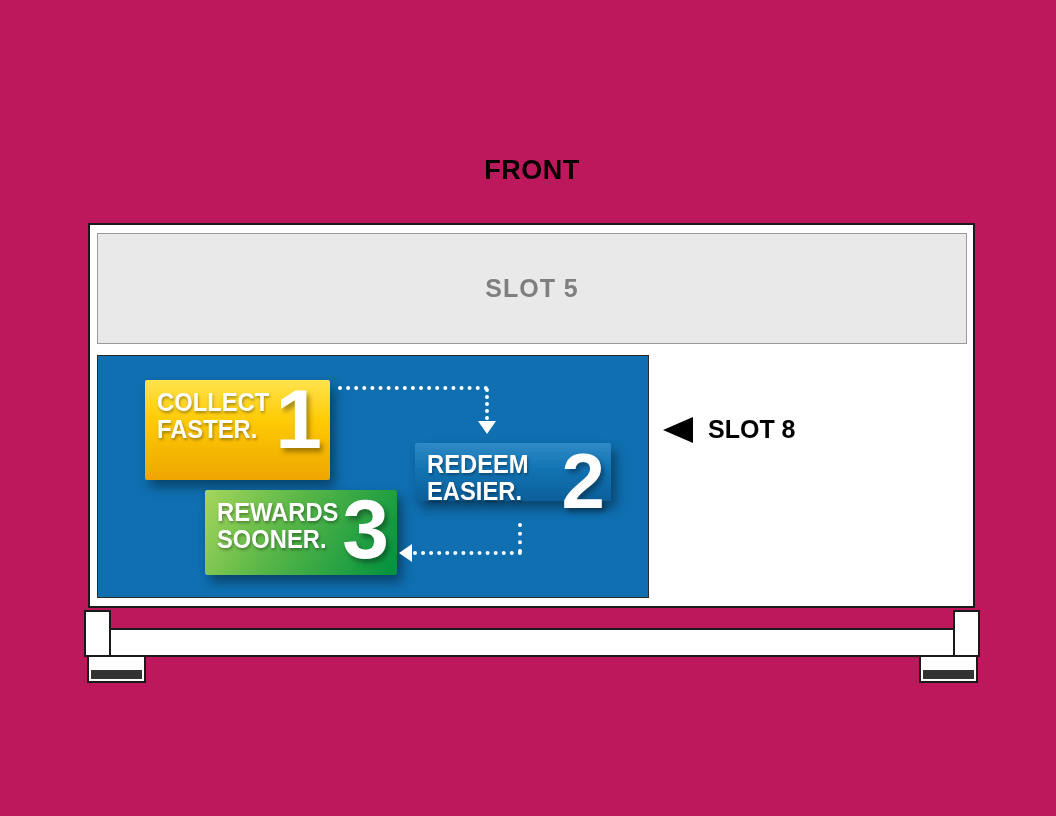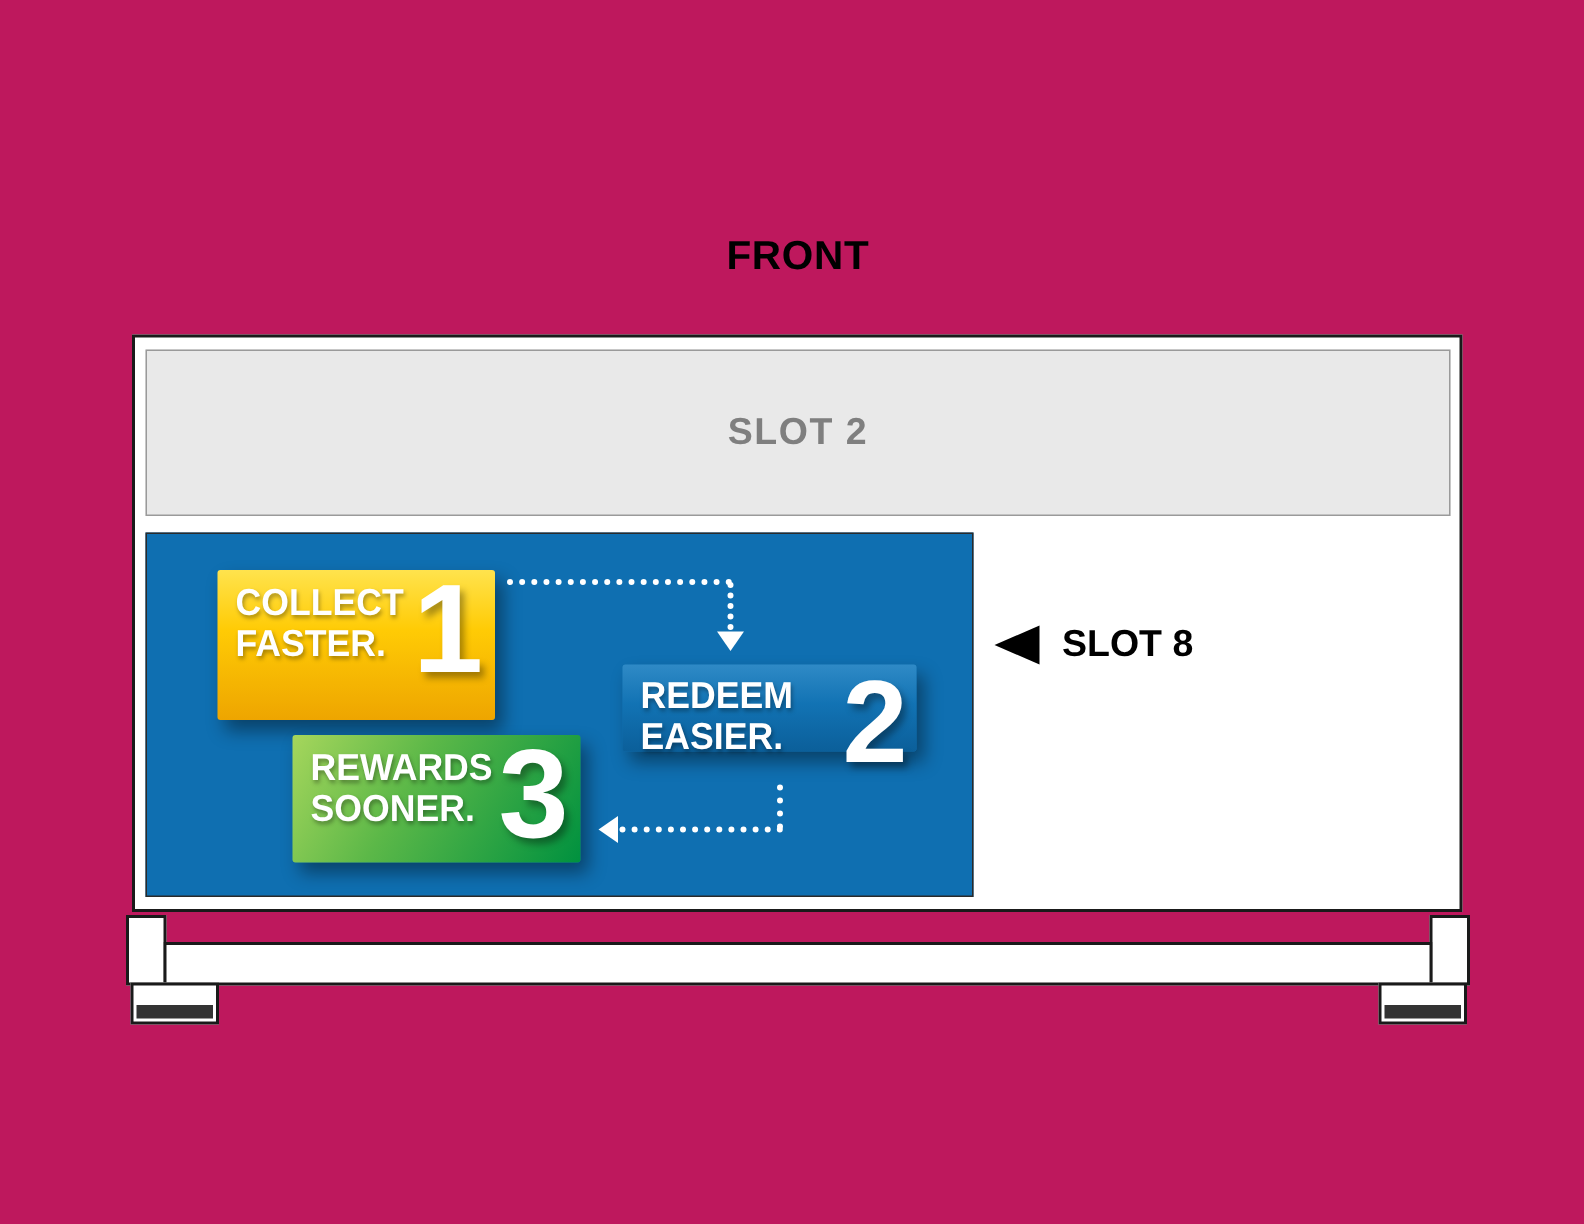--- a/index.html
+++ b/index.html
@@ -54,21 +54,21 @@
   }
   .badge-1 {
     left: 145px; top: 380px; width: 185px; height: 100px;
     background: linear-gradient(180deg, #ffe34d 0%, #ffcb05 40%, #eea500 100%);
   }
   .badge-2 {
     left: 415px; top: 443px; width: 196px; height: 58px;
     background: linear-gradient(180deg, #2f8ac6 0%, #1273b4 45%, #0b5f9a 100%);
   }
   .badge-3 {
-    left: 195px; top: 490px; width: 192px; height: 85px;
+    left: 205px; top: 490px; width: 192px; height: 85px;
     background: linear-gradient(120deg, #a6d65c 0%, #5cb848 40%, #00913f 100%);
   }
   .badge-text {
     position: absolute;
     left: 12px; top: 9px;
     color: #ffffff; font-weight: bold;
     font-size: 25px; line-height: 27px;
     text-shadow: 1px 2px 3px rgba(0,0,0,0.35);
     transform: scaleX(0.95); transform-origin: left top;
     white-space: nowrap;
@@ -145,21 +145,21 @@
 </head>
 <body>
 
 <div class="canvas">
 
   <div class="diagram-title">FRONT</div>
 
   <div class="cabinet-body"></div>
 
   <div class="slot1-panel">
-    <span class="slot1-label">SLOT 2</span>
+    <span class="slot1-label">SLOT 5</span>
   </div>
 
   <div class="promo-panel"></div>
 
   <div class="badge badge-1">
     <div class="badge-text">
       <div>COLLECT</div>
       <div>FASTER.</div>
     </div>
     <div class="badge-number">1</div>

